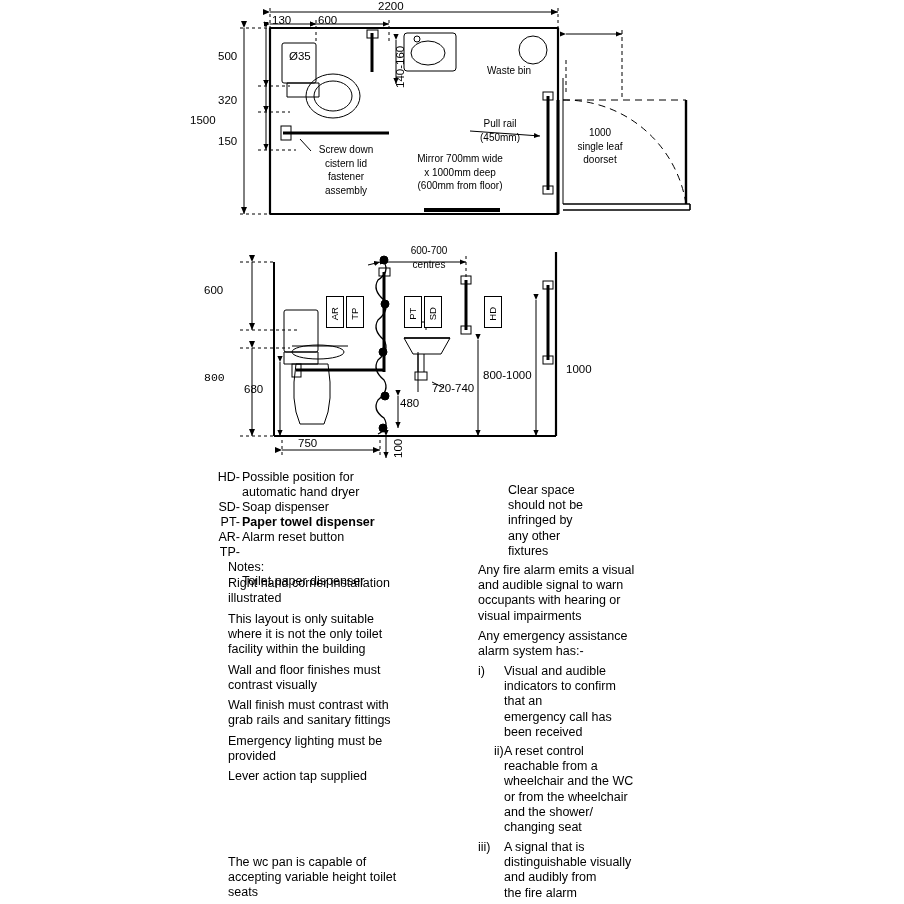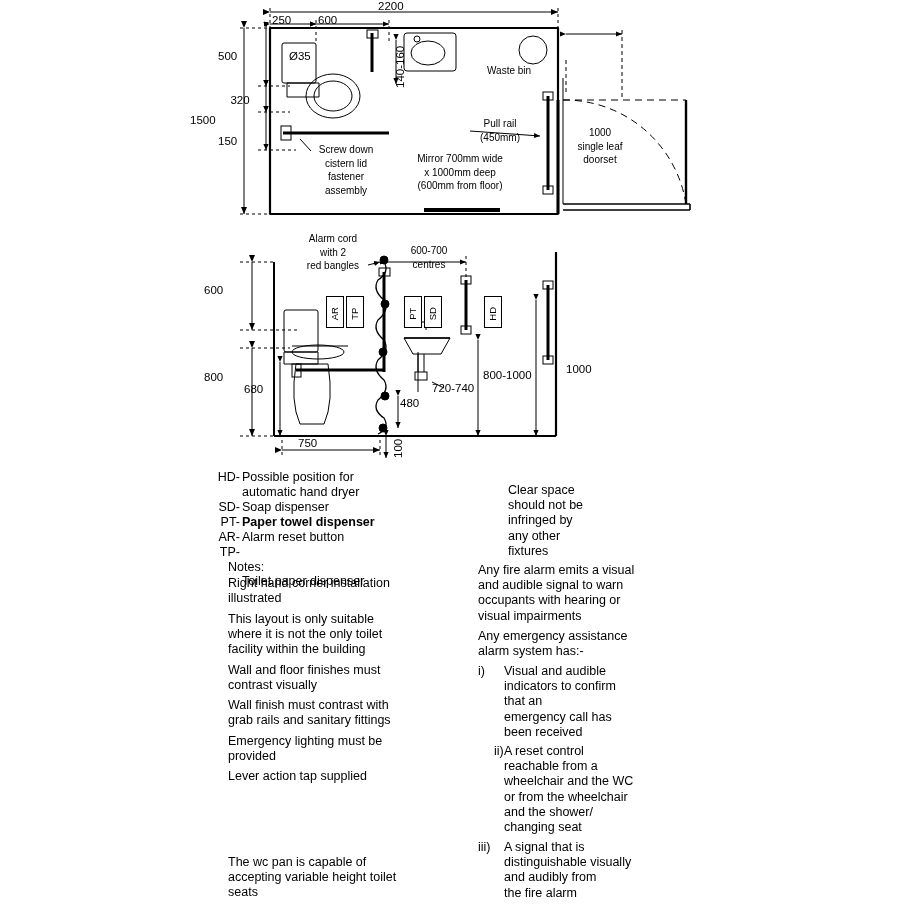--- a/index.html
+++ b/index.html
@@ -219,51 +219,48 @@
       <line x1="386" y1="262" x2="466" y2="262" marker-start="url(#arS)" marker-end="url(#arS)"></line>
       <line x1="466" y1="256" x2="466" y2="280" stroke-dasharray="3,3"></line>
 
       <line x1="368" y1="265" x2="380" y2="262" marker-end="url(#arS)"></line>
 
       <line x1="432" y1="382" x2="444" y2="388"></line>
     </g>
   </svg>
 
   <div class="dim c" style="left:378px; top:0px; width:72px;">2200</div>
-  <div class="dim c" style="left:272px; top:14px; width:44px;">250</div>
+  <div class="dim c" style="left:272px; top:14px; width:44px;">130</div>
   <div class="dim c" style="left:318px; top:14px; width:70px;">600</div>
   <div class="dim r" style="left:218px; top:50px; width:44px;">500</div>
-  <div class="dim r" style="left:218px; top:94px; width:44px;text-align:center;">320</div>
+  <div class="dim r" style="left:218px; top:94px; width:44px;">320</div>
   <div class="dim r" style="left:218px; top:135px; width:44px;">150</div>
   <div class="dim r" style="left:190px; top:114px; width:50px;">1500</div>
   <div class="dim" style="left:289px; top:50px;">Ø35</div>
   <div class="dim vert" style="left:394px; top:88px;">140-160</div>
 
   <div class="lbl" style="left:487px; top:64px;">Waste bin</div>
   <div class="lbl c" style="left:460px; top:117px; width:80px;">Pull rail
 (450mm)</div>
   <div class="lbl c" style="left:558px; top:126px; width:84px;">1000
 single leaf
 doorset</div>
   <div class="lbl c" style="left:300px; top:143px; width:92px;">Screw down
 cistern lid
 fastener
 assembly</div>
   <div class="lbl c" style="left:394px; top:152px; width:132px;">Mirror 700mm wide
 x 1000mm deep
 (600mm from floor)</div>
 
-  <div class="lbl c" style="left:288px; top:232px; width:90px;">Alarm cord
-with 2
-red bangles</div>
   <div class="lbl c" style="left:394px; top:244px; width:70px;">600-700
 centres</div>
 
   <div class="dim r" style="left:204px; top:284px; width:44px;">600</div>
-  <div class="dim r" style="left:204px; top:371px; width:44px;">800</div>
+  <div class="dim r" style="left:204px; top:371px; width:44px;font-family:Liberation Mono, monospace;">800</div>
   <div class="dim r" style="left:244px; top:383px; width:36px;">680</div>
   <div class="dim" style="left:400px; top:397px;">480</div>
   <div class="dim c" style="left:298px; top:437px; width:66px;">750</div>
   <div class="dim vert" style="left:392px; top:458px;">100</div>
   <div class="dim" style="left:432px; top:382px;">720-740</div>
   <div class="dim" style="left:483px; top:369px;">800-1000</div>
   <div class="dim" style="left:566px; top:363px;">1000</div>
 
   <div class="bx" style="left:326px; top:296px; width:16px; height:30px;">
       <span style="margin-top:12px;">AR</span>

